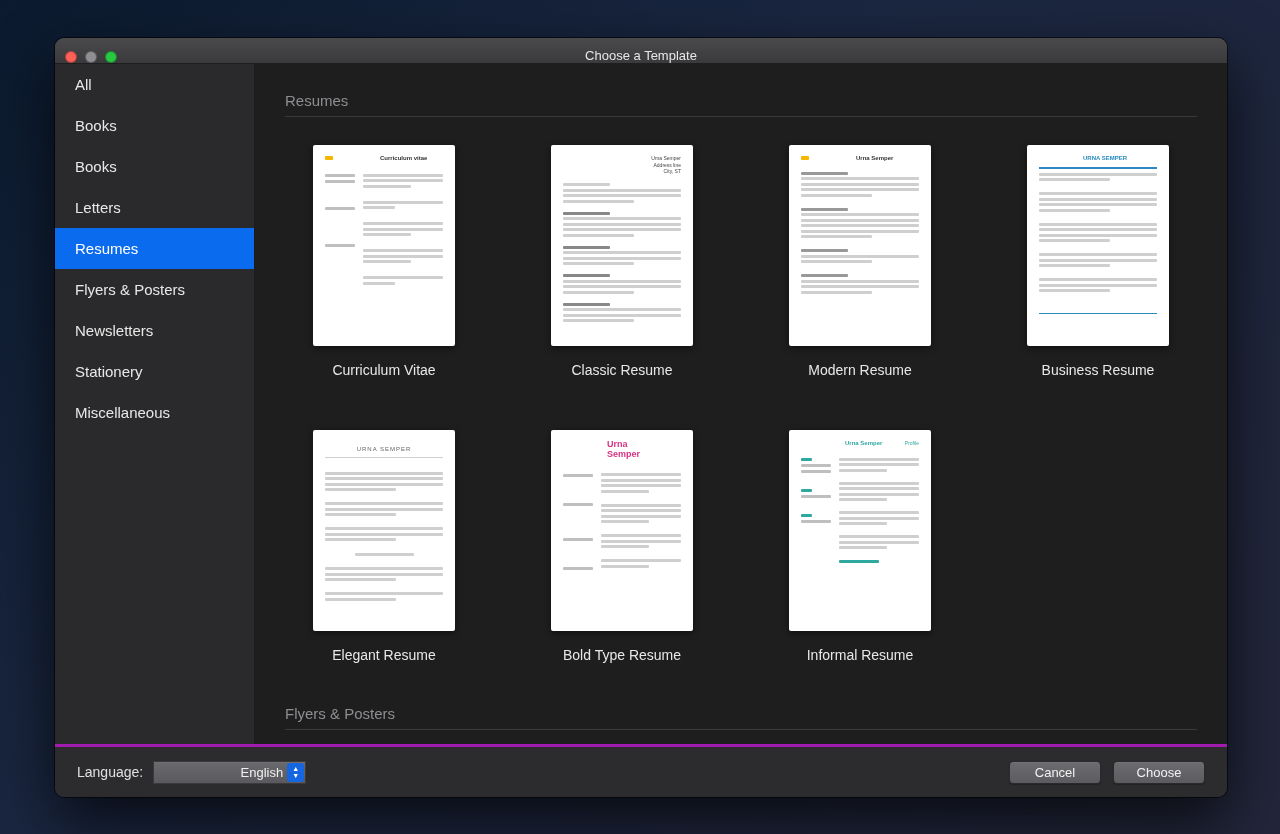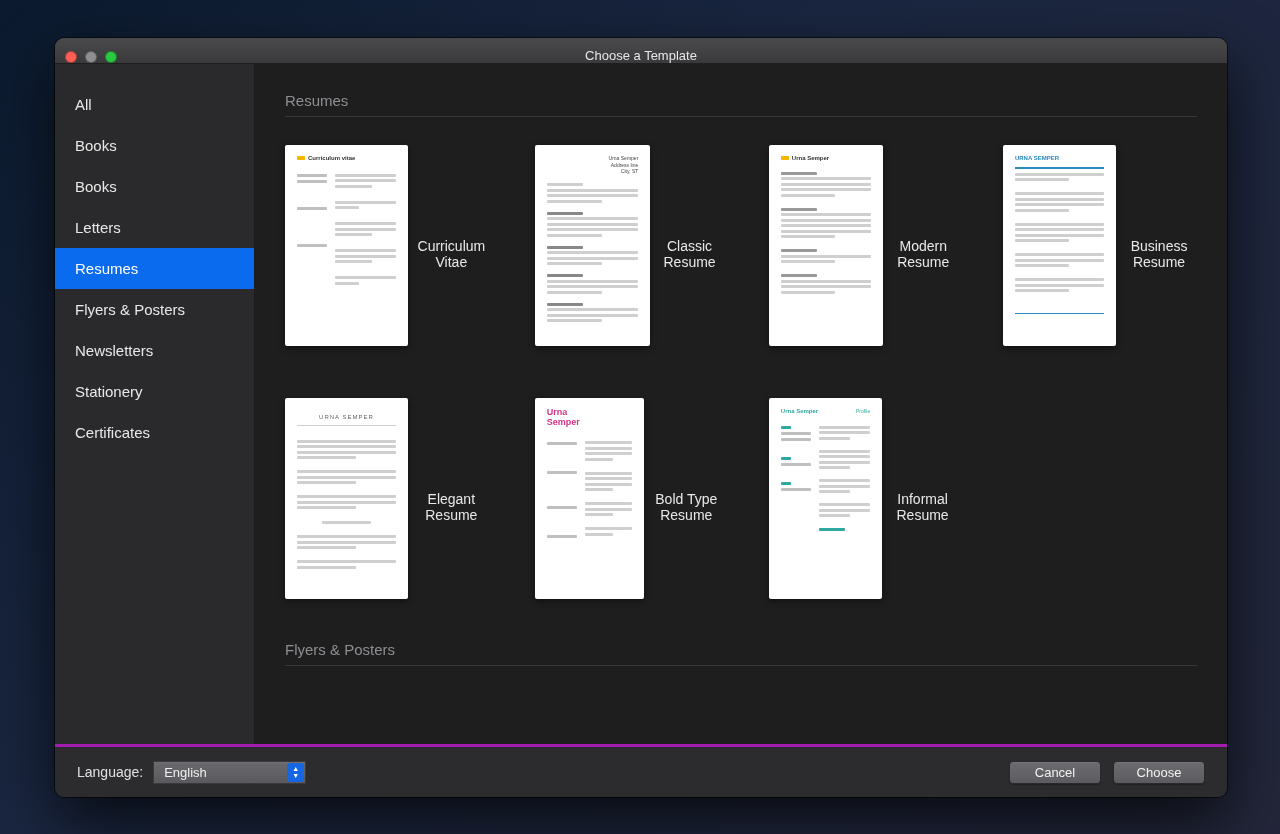--- a/index.html
+++ b/index.html
@@ -34,21 +34,21 @@
   .dot.green { background: #28c840; }
   .title {
     position: absolute; left: 0; right: 0; text-align: center;
     font-size: 13px; color: #e6e6e6; pointer-events: none;
     font-weight: 500;
   }
   .body { flex: 1; display: flex; min-height: 0; }
   .sidebar {
     width: 200px; background: #2a2a2c;
     border-right: 1px solid #1c1c1e;
-    padding-top: 20px;
+    padding-top: 0;
     flex-shrink: 0;
   }
   .side-item {
     height: 41px;
     padding: 0 20px;
     font-size: 15px; color: #e8e8e8;
     display: flex; align-items: center;
     cursor: default;
   }
   .side-item.selected {
@@ -66,42 +66,42 @@
     border-bottom: 1px solid #3a3a3c;
     margin-bottom: 28px;
   }
   .grid {
     display: grid;
     grid-template-columns: repeat(4, 1fr);
     gap: 52px 40px;
     margin-bottom: 42px;
   }
   .tmpl {
-    display: flex; align-items: center;
+    display: flex; flex-direction: column; align-items: center;
     cursor: default;
   }
   .thumb {
     width: 142px; height: 201px;
     background: #ffffff;
     border-radius: 2px;
     box-shadow: 0 2px 6px rgba(0,0,0,0.5);
     padding: 10px 12px;
     font-size: 4px; color: #555;
     overflow: hidden;
     position: relative;
   }
   .tmpl-label {
     margin-top: 16px;
     font-size: 14px; color: #e8e8e8;
     text-align: center;
   }
   
   .thumb .blueline { height: 1.5px; background: #2a8abf; margin: 6px 0 4px; }
   .thumb .ruleline { height: 1px; background: #d0d0d0; margin: 5px 0; }
-  .thumb .h1 { font-size: 6px; font-weight: 600; margin-bottom: 3px; color:#333; }
+  .thumb .h1 { font-size: 6px; font-weight: 600; margin-bottom: 3px; color:#333;margin-left:44px; }
   .thumb .h1.blue { color:#2a8abf; }
   .thumb .h1.pink { color:#d63384; font-size:9px; font-weight:700; line-height:1.1;}
   .thumb .para { height: 3px; background:#cfcfcf; border-radius:1px; margin: 2.5px 0; }
   .thumb .para.short { width: 60%; }
   .thumb .para.tiny { width: 40%; }
   .thumb .dotspot { width:8px; height:4px; background:#f5b700; display:inline-block; margin-right:3px; border-radius:1px;}
   .thumb .twocol { display:flex; gap:8px; }
   .thumb .col { flex:1; }
   .thumb .col.narrow { flex:0 0 30px; }
   .thumb .label { height:3px; background:#bfbfbf; margin:3px 0; border-radius:1px;}
@@ -122,20 +122,21 @@
   .select {
     position: relative;
     background: linear-gradient(#6a6a6e, #5a5a5e);
     border: 0.5px solid #3a3a3c;
     border-radius: 0;
     height: 23px; width: 153px;
     display: flex; align-items: center;
     padding: 0 22px 0 10px;
     font-size: 13px; color: #f0f0f0;
     box-shadow: 0 0.5px 0 rgba(255,255,255,0.08) inset;
+    justify-content: flex-end;
   }
   .select .arrows {
     position: absolute; right: 1px; top: 1px; bottom: 1px;
     width: 17px;
     background: #1566e0;
     border-radius: 3px;
     font-size: 7px; color: #fff;
     display: flex; flex-direction: column; align-items: center; justify-content: center;
     line-height: 1;
   }
@@ -172,21 +173,21 @@
 
     <div class="sidebar">
       <div class="side-item">All</div>
       <div class="side-item">Books</div>
       <div class="side-item">Books</div>
       <div class="side-item">Letters</div>
       <div class="side-item selected">Resumes</div>
       <div class="side-item">Flyers &amp; Posters</div>
       <div class="side-item">Newsletters</div>
       <div class="side-item">Stationery</div>
-      <div class="side-item">Certificates</div>
+      <div class="side-item">Miscellaneous</div>
     </div>
 
     <div class="content">
 
       <div class="section-head">Resumes</div>
 
       <div class="grid">
 
         <div class="tmpl">
           <div class="thumb">

